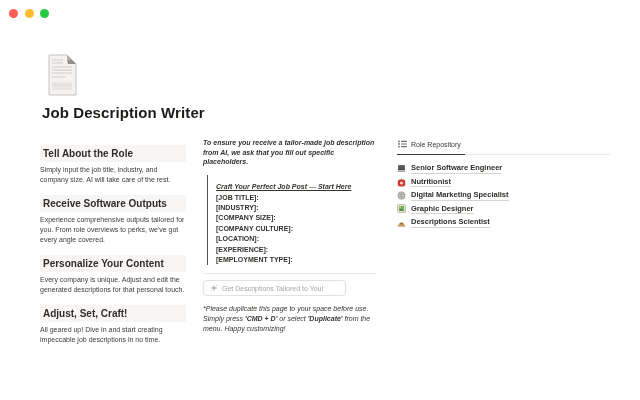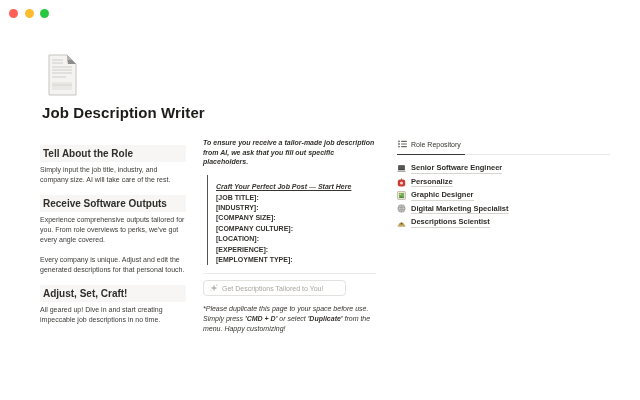--- a/index.html
+++ b/index.html
@@ -105,20 +105,21 @@
     <div class="col-left">
       <div>
         <div class="sec-head">Tell About the Role</div>
         <p class="sec-body">Simply input the job title, industry, and company size. AI will take care of the rest.</p>
       </div>
       <div>
         <div class="sec-head">Receive Software Outputs</div>
         <p class="sec-body">Experience comprehensive outputs tailored for you. From role overviews to perks, we've got every angle covered.</p>
       </div>
       <div>
+        <div class="sec-head">Personalize Your Content</div>
         <p class="sec-body">Every company is unique. Adjust and edit the generated descriptions for that personal touch.</p>
       </div>
       <div>
         <div class="sec-head">Adjust, Set, Craft!</div>
         <p class="sec-body">All geared up! Dive in and start creating impeccable job descriptions in no time.</p>
       </div>
     </div>
 
     <div class="col-mid">
       <p class="intro">To ensure you receive a tailor-made job description from AI, we ask that you fill out specific placeholders.</p>
@@ -181,48 +182,48 @@
           <span class="role-label">Senior Software Engineer</span>
         </a>
         <a class="role-item">
           <span class="role-ic">
             <svg width="9" height="9" viewBox="0 0 9 9">
               <rect x="0.8" y="1.4" width="7.4" height="7" rx="2.2" fill="#cc3a31"></rect>
               <rect x="4.1" y="0.3" width="0.9" height="1.6" rx="0.4" fill="#7a5a34"></rect>
               <circle cx="4.5" cy="4.9" r="1.5" fill="#f4e9e2" opacity="0.9"></circle>
             </svg>
           </span>
-          <span class="role-label">Personalize</span>
-        </a>
-        <a class="role-item">
-          <span class="role-ic">
-            <svg width="9" height="9" viewBox="0 0 9 9">
-              <rect x="0.6" y="0.6" width="7.8" height="7.8" rx="0.6" fill="#efe9da" stroke="#b4ad97" stroke-width="0.8"></rect>
-              <rect x="2" y="2" width="5" height="5" fill="#74b05e"></rect>
-              <circle cx="3.2" cy="3.2" r="0.8" fill="#f2d14e"></circle>
-              <path d="M2 7 L4 4.6 L5.6 6.2 L6.6 5.2 L7 7 Z" fill="#4f8a44"></path>
-            </svg>
-          </span>
-          <span class="role-label">Graphic Designer</span>
+          <span class="role-label">Nutritionist</span>
         </a>
         <a class="role-item">
           <span class="role-ic">
             <svg width="9" height="9" viewBox="0 0 9 9">
               <circle cx="4.5" cy="4.5" r="3.9" fill="#a09e9a"></circle>
               <ellipse cx="4.5" cy="4.5" rx="1.8" ry="3.9" fill="none" stroke="#cfcdc9" stroke-width="0.6"></ellipse>
               <line x1="0.6" y1="4.5" x2="8.4" y2="4.5" stroke="#cfcdc9" stroke-width="0.6"></line>
               <line x1="1.1" y1="2.6" x2="7.9" y2="2.6" stroke="#cfcdc9" stroke-width="0.5"></line>
               <line x1="1.1" y1="6.4" x2="7.9" y2="6.4" stroke="#cfcdc9" stroke-width="0.5"></line>
             </svg>
           </span>
           <span class="role-label">Digital Marketing Specialist</span>
         </a>
         <a class="role-item">
           <span class="role-ic">
             <svg width="9" height="9" viewBox="0 0 9 9">
+              <rect x="0.6" y="0.6" width="7.8" height="7.8" rx="0.6" fill="#efe9da" stroke="#b4ad97" stroke-width="0.8"></rect>
+              <rect x="2" y="2" width="5" height="5" fill="#74b05e"></rect>
+              <circle cx="3.2" cy="3.2" r="0.8" fill="#f2d14e"></circle>
+              <path d="M2 7 L4 4.6 L5.6 6.2 L6.6 5.2 L7 7 Z" fill="#4f8a44"></path>
+            </svg>
+          </span>
+          <span class="role-label">Graphic Designer</span>
+        </a>
+        <a class="role-item">
+          <span class="role-ic">
+            <svg width="9" height="9" viewBox="0 0 9 9">
               <path d="M0.8 7.8 Q4.5 0.9 8.2 7.8 Z" fill="#c79b4b"></path>
               <circle cx="4.5" cy="5.6" r="0.9" fill="#6f5a2c"></circle>
               <rect x="0.5" y="7.8" width="8" height="0.8" rx="0.4" fill="#9a7f45"></rect>
             </svg>
           </span>
           <span class="role-label">Descriptions Scientist</span>
         </a>
       </div>
     </div>
 

